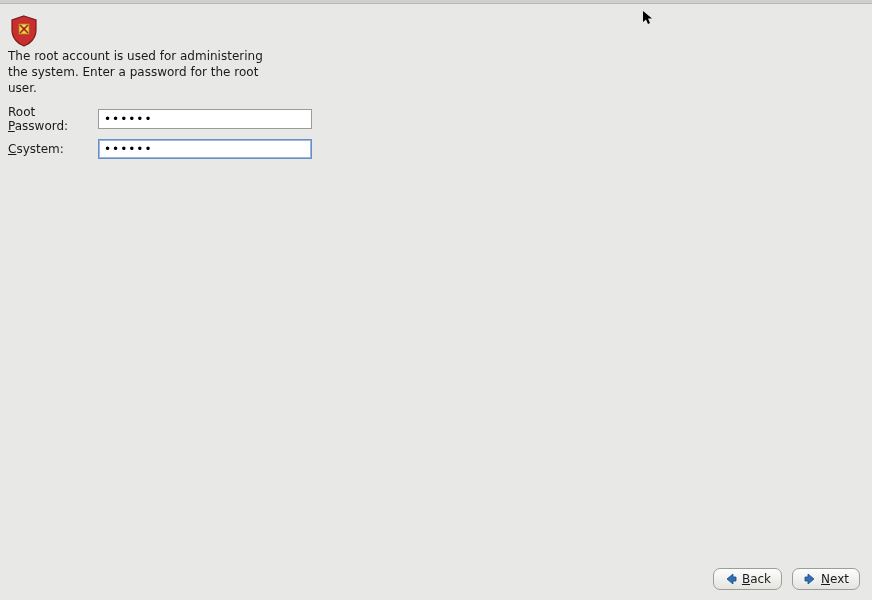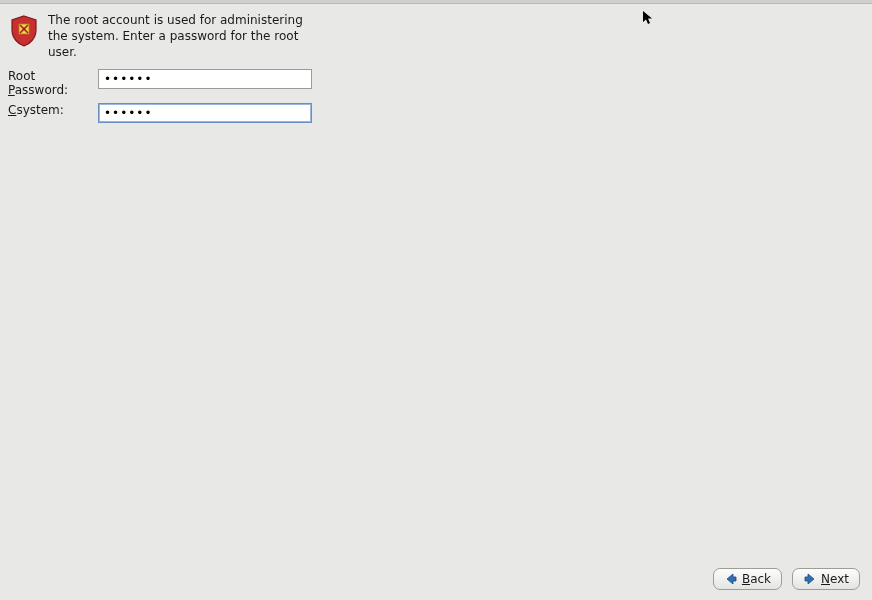--- a/index.html
+++ b/index.html
@@ -18,38 +18,39 @@
       border-bottom: 1px solid #b8b8b5;
     }
     .content {
       position: relative;
       height: calc(600px - 4px);
     }
     .header-row {
       display: flex;
       align-items: flex-start;
       padding: 8px 8px 6px 8px;
+      flex-direction: column;
     }
     .shield-icon {
       width: 32px;
       height: 34px;
       flex: 0 0 32px;
       margin-right: 8px;
       margin-top: 2px;
     }
     .description {
       max-width: 270px;
       line-height: 1.35;
     }
     .form {
       padding: 2px 8px 0 8px;
     }
     .form-row {
       display: flex;
-      align-items: flex-start;
+      align-items: center;
       margin-bottom: 6px;
     }
     .form-label {
       width: 90px;
       text-align: left;
       padding-right: 4px;
     }
     .form-label .ul { text-decoration: underline; }
     .text-input {
       width: 214px;

